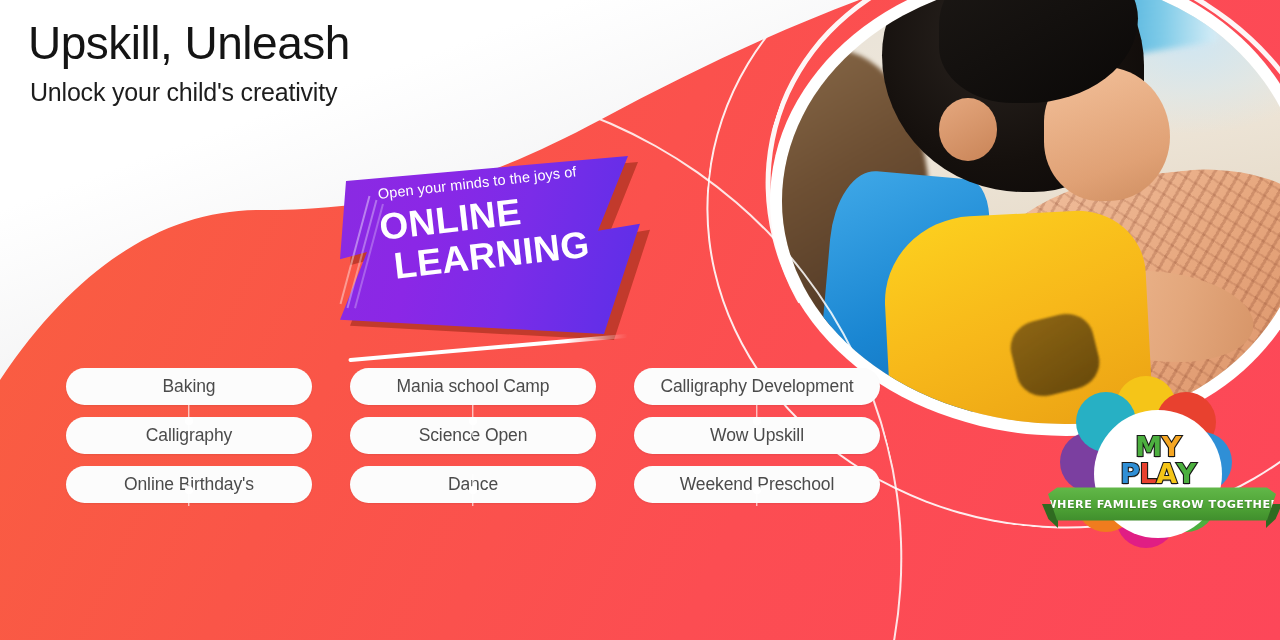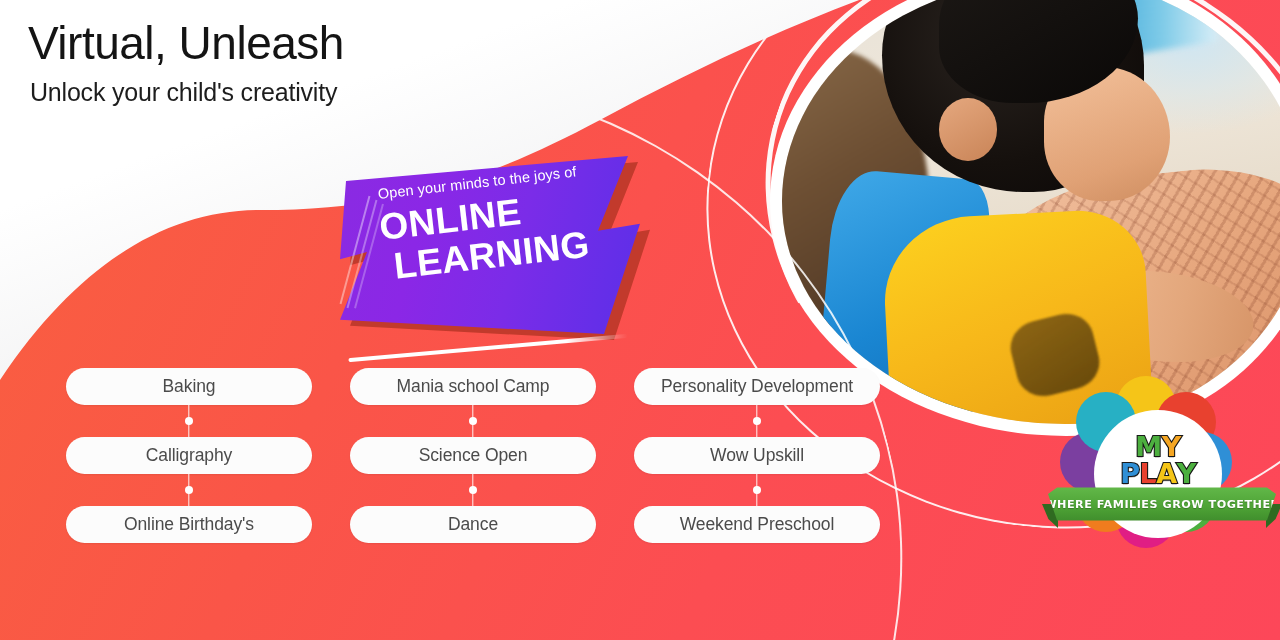--- a/index.html
+++ b/index.html
@@ -165,21 +165,21 @@
   .s2{left:31px;top:48px;width:2px;height:112px;transform:rotate(15deg);opacity:.45;}
   .s3{left:38px;top:52px;width:1.5px;height:108px;transform:rotate(15deg);opacity:.35;}
   .underline{
     position:absolute;left:18px;top:196px;width:280px;height:4px;
     background:linear-gradient(90deg,#ffffff 0%,#ffffff 78%,rgba(255,255,255,0) 100%);
     transform:rotate(-5deg);border-radius:3px;
   }
 
   
   .columns{position:absolute;left:66px;top:368px;z-index:11;display:flex;gap:38px;}
-  .col{position:relative;display:flex;flex-direction:column;gap:32px;}
+  .col{position:relative;display:flex;flex-direction:column;gap:12px;}
   .pill{
     height:37px;border-radius:20px;background:#fcfcfc;
     display:flex;align-items:center;justify-content:center;
     color:#4b4b4b;font-size:17.5px;font-weight:400;letter-spacing:-.1px;
     box-shadow:0 1px 2px rgba(0,0,0,.07);white-space:nowrap;
   }
   .col-0 .pill{width:246px;}
   .col-1 .pill{width:246px;}
   .col-2 .pill{width:246px;}
   .connector{
@@ -256,21 +256,21 @@
       <div class="ph-hairfront"></div>
     </div>
   </div>
   <div class="arc-inner"></div>
   <div class="arc-outer"></div>
   <div class="arc-thin"></div>
 
   <div class="bg-white-wedge"></div>
 
   <div class="headings">
-    <h1 class="title">Virtual, Unleash</h1>
+    <h1 class="title">Upskill, Unleash</h1>
     <div class="subtitle">Unlock your child's creativity</div>
   </div>
 
   <div class="ribbon-wrap">
     <div class="ribbon-shadow"></div>
     <div class="ribbon"></div>
     <div class="slash s1"></div>
     <div class="slash s2"></div>
     <div class="slash s3"></div>
     <div class="ribbon-eyebrow">Open your minds to the joys of</div>
@@ -301,21 +301,21 @@
       <div class="pill">Mania school Camp</div>
       <div class="pill">Science Open</div>
       <div class="pill">Dance</div>
     </div>
 
     <div class="col col-2">
       <div class="connector c1"></div>
       <div class="connector c2"></div>
       <div class="dot d1"></div>
       <div class="dot d2"></div>
-      <div class="pill">Personality Development</div>
+      <div class="pill">Calligraphy Development</div>
       <div class="pill">Wow Upskill</div>
       <div class="pill">Weekend Preschool</div>
     </div>
 
   </div>
 
   <div class="logo">
     <div class="petals">
         <div class="petal" style="background: rgb(245, 197, 24); left: 54px; top: -24px;"></div>
         <div class="petal" style="background: rgb(232, 65, 47); left: 93.598px; top: -7.59798px;"></div>

